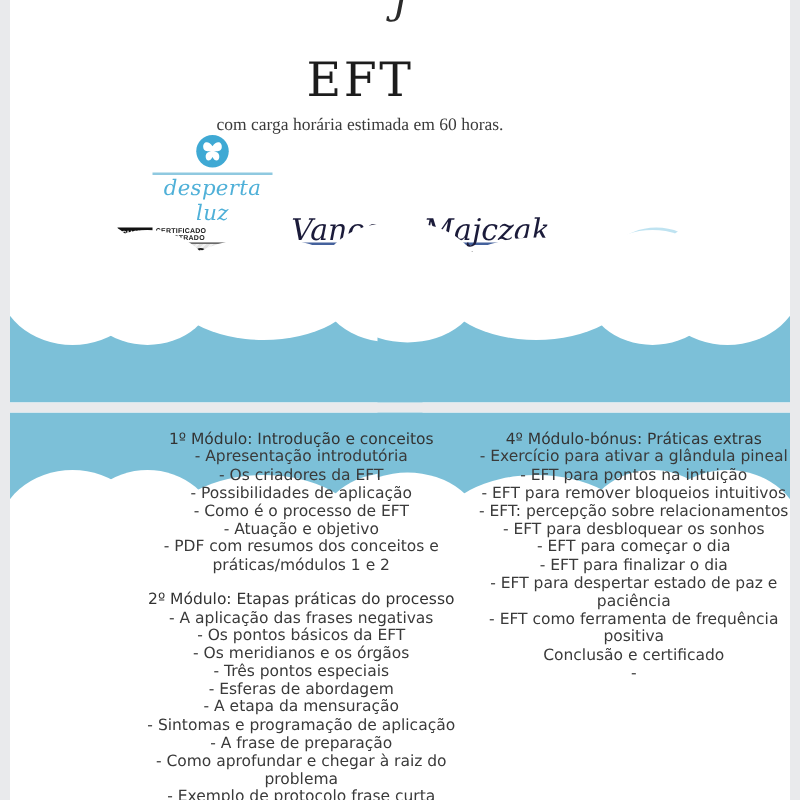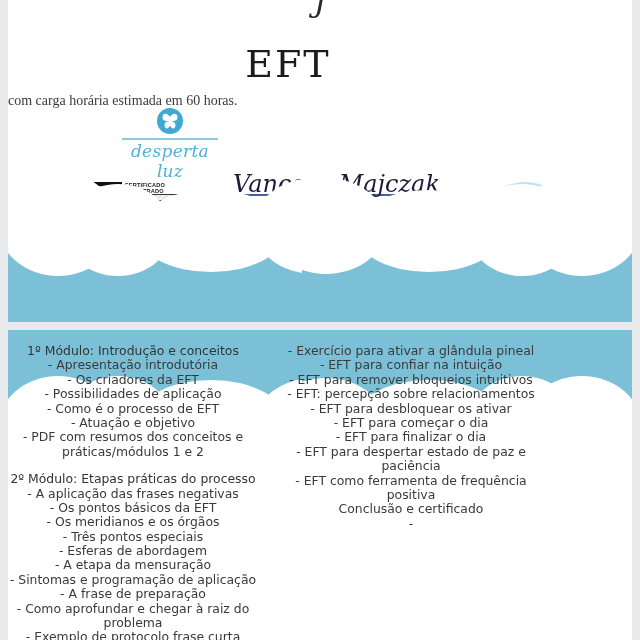--- a/index.html
+++ b/index.html
@@ -36,21 +36,21 @@
   }
   .line-concluiu{
     position:absolute;top:14px;left:0;width:624px;text-align:center;
     font-size:15px;color:#3a3a3a;letter-spacing:.2px;
   }
   .course-title{
     position:absolute;top:42px;left:0;width:560px;text-align:center;
     font-family:"DejaVu Serif", serif;font-size:38px;color:#1c1c1c;letter-spacing:2px;
   }
   .line-carga{
-    position:absolute;top:93px;left:0;width:560px;text-align:left;
+    position:absolute;top:93px;left:0;width:560px;text-align:center;
     font-size:14px;color:#3a3a3a;
   }
   .line-local{
     position:absolute;top:140px;left:120px;width:430px;text-align:center;
     font-size:14px;color:#3a3a3a;
   }
 
   
   .logo{position:absolute;left:110px;top:108px;width:104px;text-align:center;}
   .logo-circle{
@@ -151,21 +151,21 @@
     font-family:"Liberation Sans",sans-serif;font-size:7px;font-weight:bold;
     color:#cfe9f5;letter-spacing:.3px;margin-top:1px;
   }
   .seal-abrath-sub{
     font-family:"Liberation Sans",sans-serif;font-size:3.6px;color:#9fc4d6;margin-top:1px;
   }
 
   
   .cols{
     position:absolute;left:0;top:14px;width:624px;height:296px;
-    display:flex;justify-content:flex-start;gap:28px;
+    display:flex;justify-content:flex-end;gap:16px;
   }
   .col{width:250px;}
   .mod-title{
     text-align:center;font-family:"DejaVu Sans", sans-serif;font-size:12.4px;
     color:#333333;line-height:1.16;
   }
   .mod-item{
     text-align:center;font-family:"DejaVu Sans", sans-serif;font-size:12.4px;
     color:#3a3a3a;line-height:1.16;
   }
@@ -295,25 +295,26 @@
           <div class="mod-item">- Os meridianos e os órgãos</div>
           <div class="mod-item">- Três pontos especiais</div>
           <div class="mod-item">- Esferas de abordagem</div>
           <div class="mod-item">- A etapa da mensuração</div>
           <div class="mod-item">- Sintomas e programação de aplicação</div>
           <div class="mod-item">- A frase de preparação</div>
           <div class="mod-item">- Como aprofundar e chegar à raiz do problema</div>
           <div class="mod-item">- Exemplo de protocolo frase curta</div>
         </div>
       <div class="col" id="col-right">
+          <div class="mod-title">4º Módulo-bónus: Práticas extras</div>
           <div class="mod-item">- Exercício para ativar a glândula pineal</div>
-          <div class="mod-item">- EFT para confiar na intuição</div>
+          <div class="mod-item">- EFT para pontos na intuição</div>
           <div class="mod-item">- EFT para remover bloqueios intuitivos</div>
           <div class="mod-item">- EFT: percepção sobre relacionamentos</div>
-          <div class="mod-item">- EFT para desbloquear os ativar</div>
+          <div class="mod-item">- EFT para desbloquear os sonhos</div>
           <div class="mod-item">- EFT para começar o dia</div>
           <div class="mod-item">- EFT para finalizar o dia</div>
           <div class="mod-item">- EFT para despertar estado de paz e paciência</div>
           <div class="mod-item">- EFT como ferramenta de frequência positiva</div>
           <div class="mod-item">Conclusão e certificado</div>
           <div class="mod-item">-</div>
         </div>
     </div>
   </div>
 

